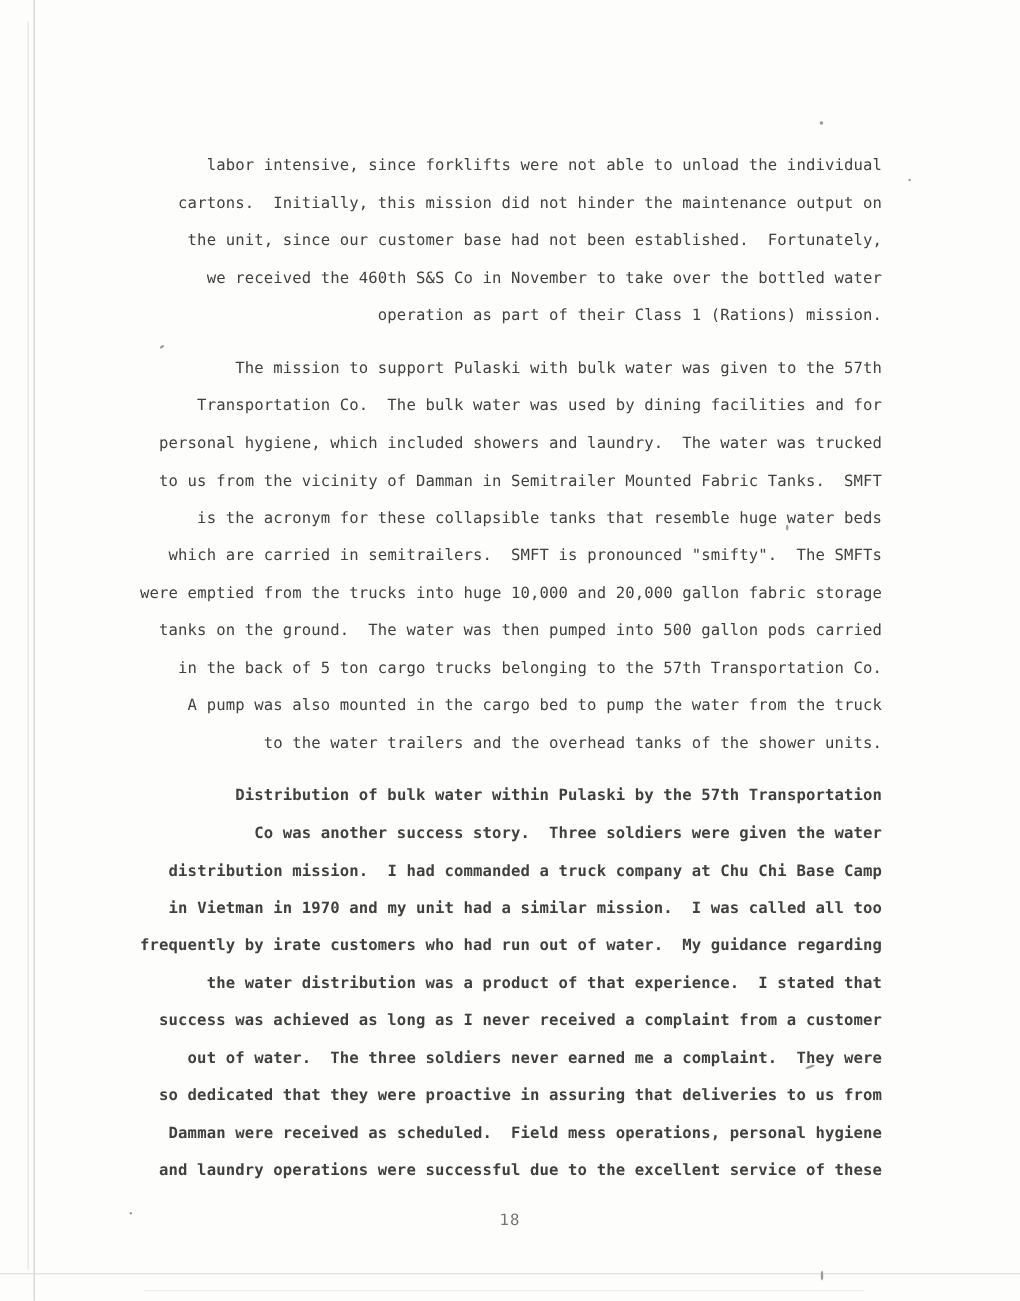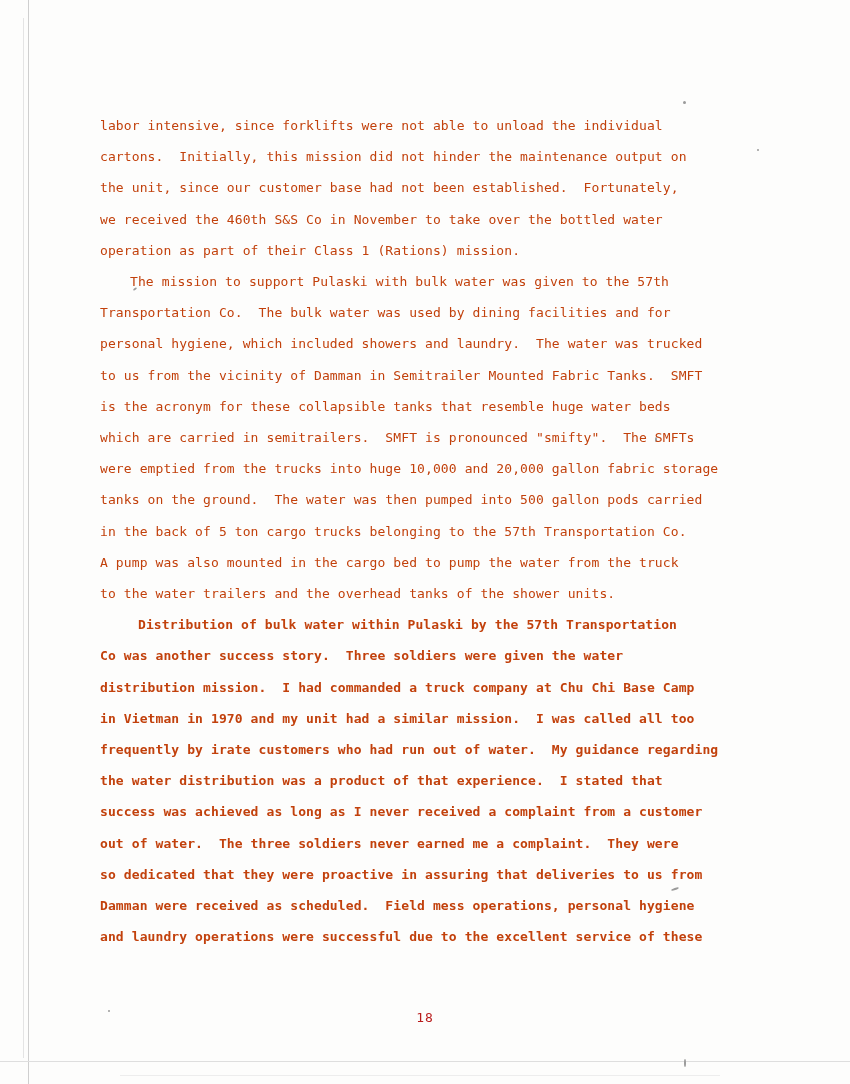--- a/index.html
+++ b/index.html
@@ -51,43 +51,43 @@
     background: #9a9a9a;
     border-radius: 50%;
   }
   .text-block {
     position: absolute;
     left: 100px;
     top: 110px;
     width: 648px;
   }
   p.para {
-    margin: 0;
+    margin: 13px;
     font-size: 13.0px;
     line-height: 31.2px;
-    color: #c2410c;
+    color: #404040;
     letter-spacing: 0.1px;
     white-space: pre-wrap;
-    text-align: left;
+    text-align: right;
   }
   p.indent {
     text-indent: 38px;
     font-weight: bold;
   }
   p.indent-small {
     text-indent: 30px;
   }
   .page-number {
     position: absolute;
     top: 1010px;
     left: 0;
     width: 850px;
     text-align: center;
     font-size: 13px;
-    color: #b91c1c;
+    color: #737373;
     font-family: "DejaVu Sans Mono", "Liberation Mono", monospace;
     letter-spacing: 1px;
   }
 </style>
 </head>
 <body>
 
 <div class="page">
 
   <div class="edge-left"></div>

